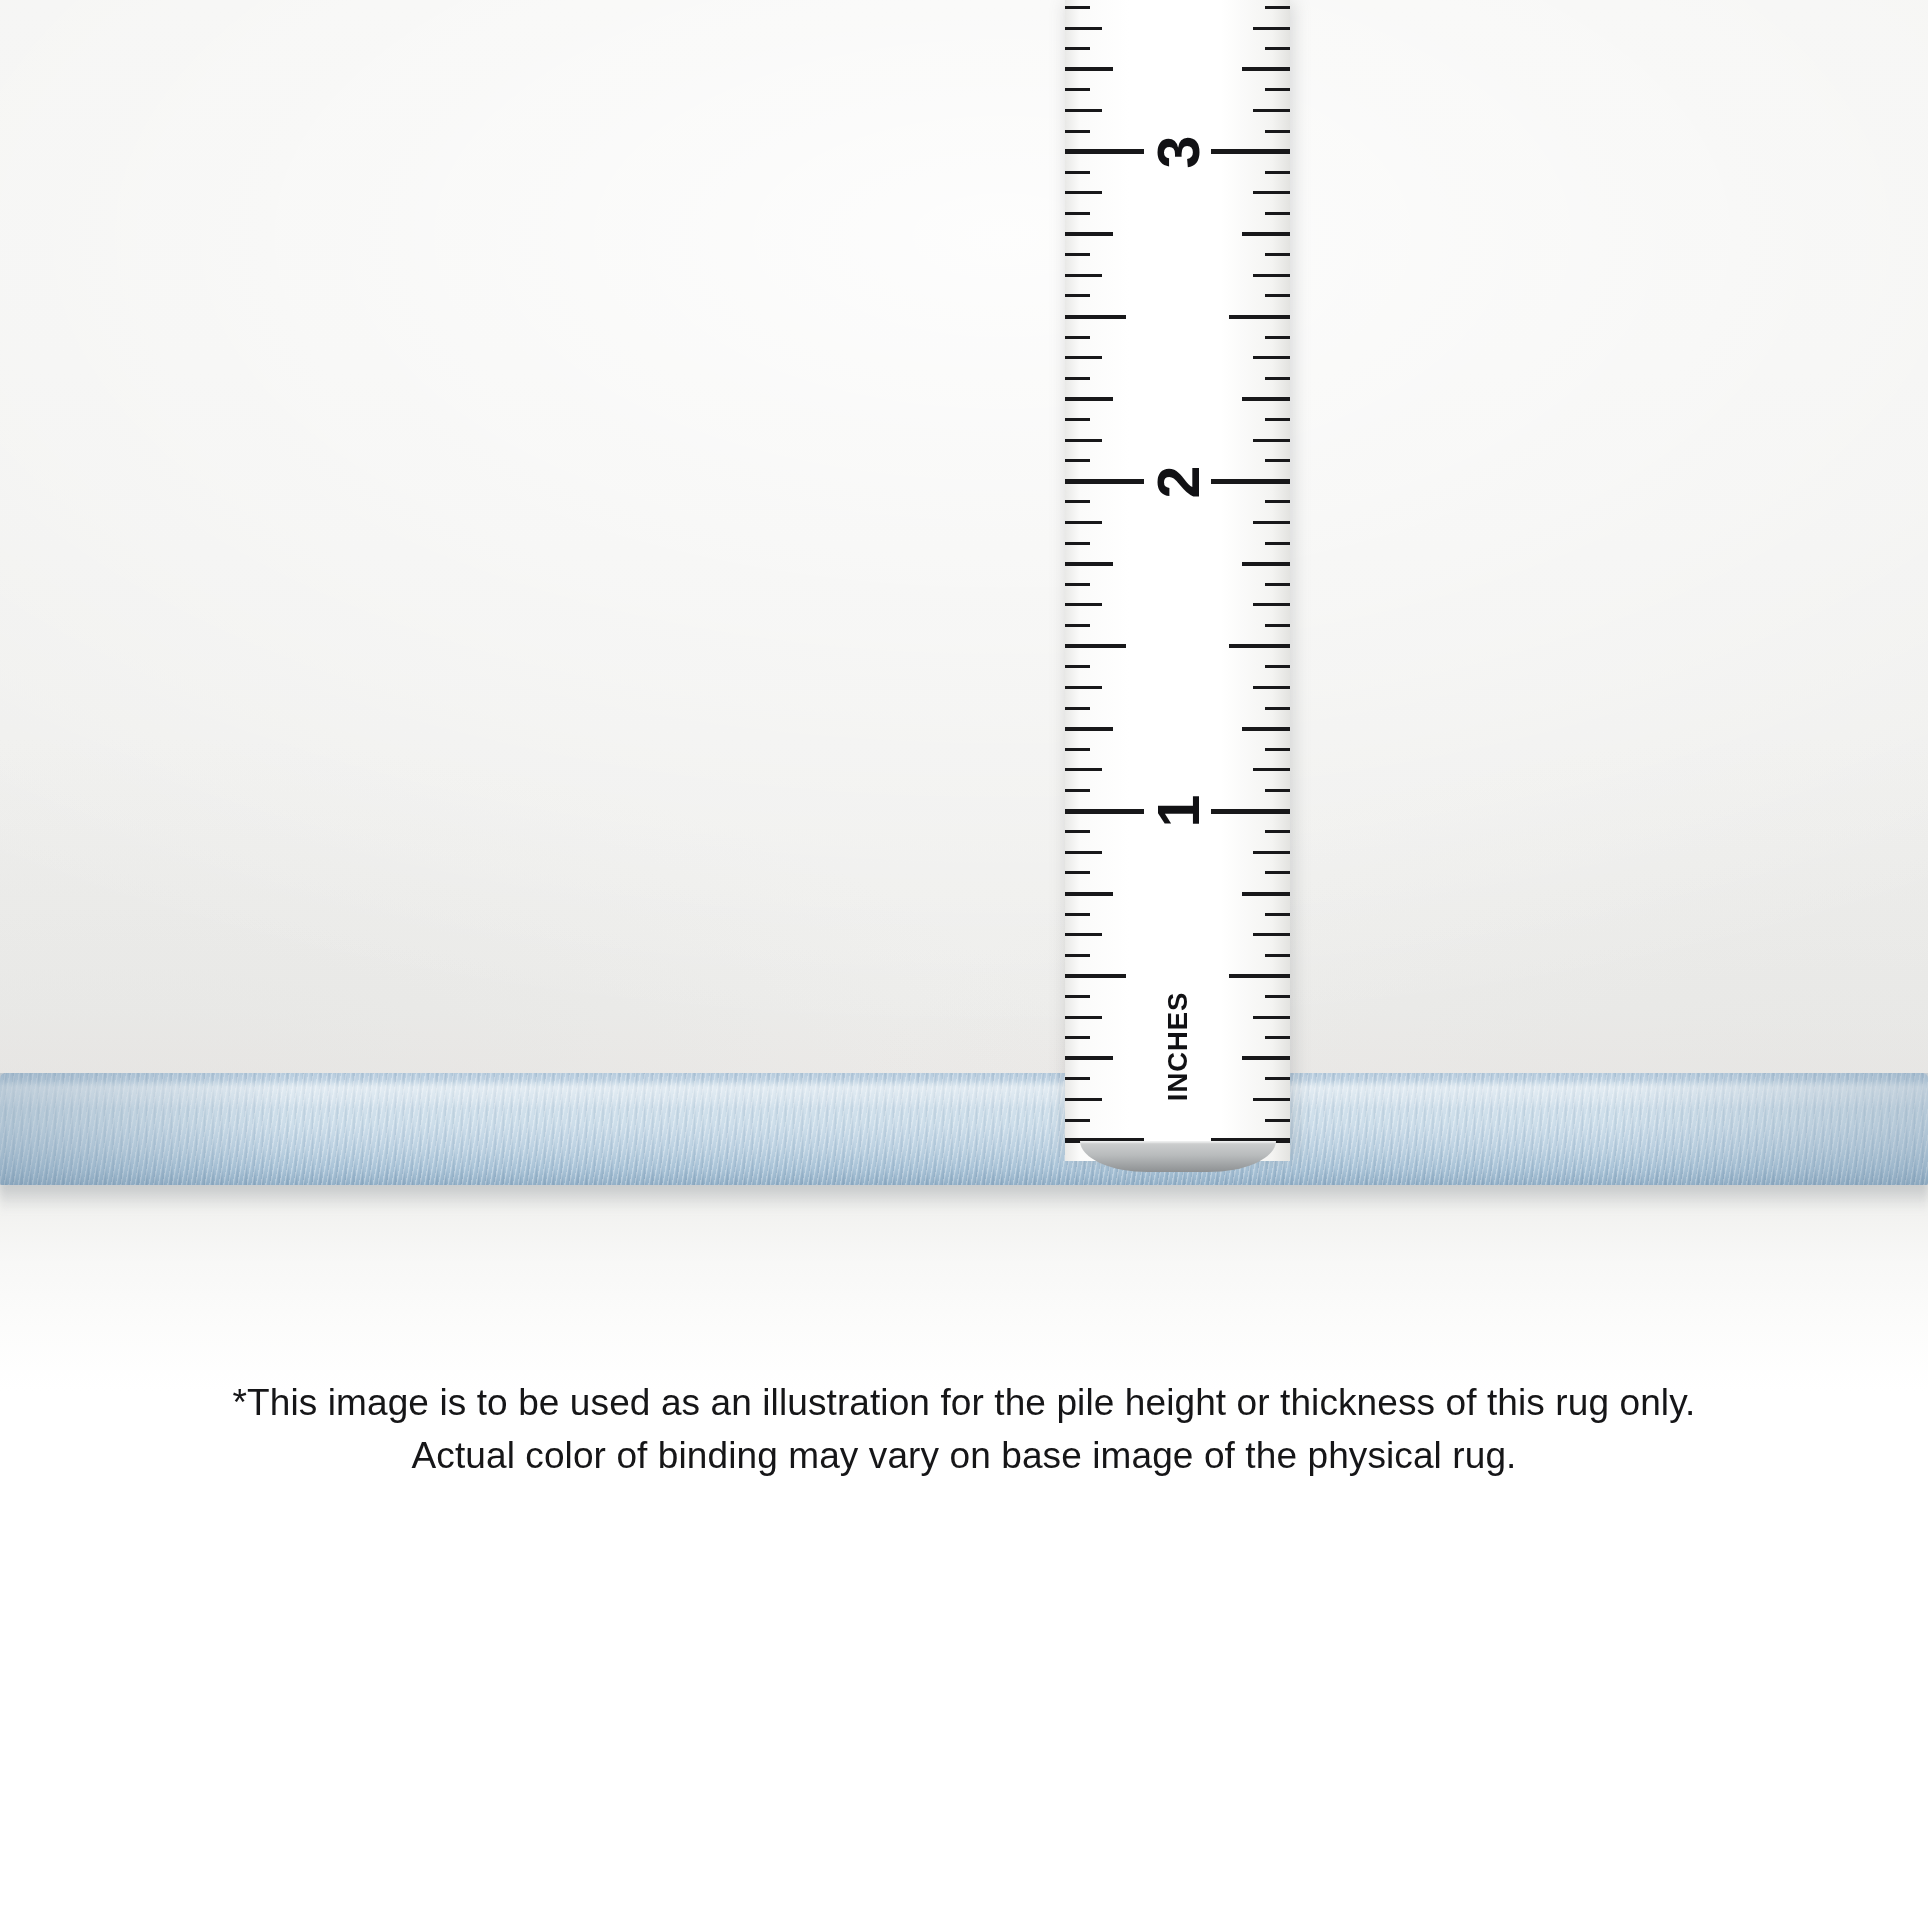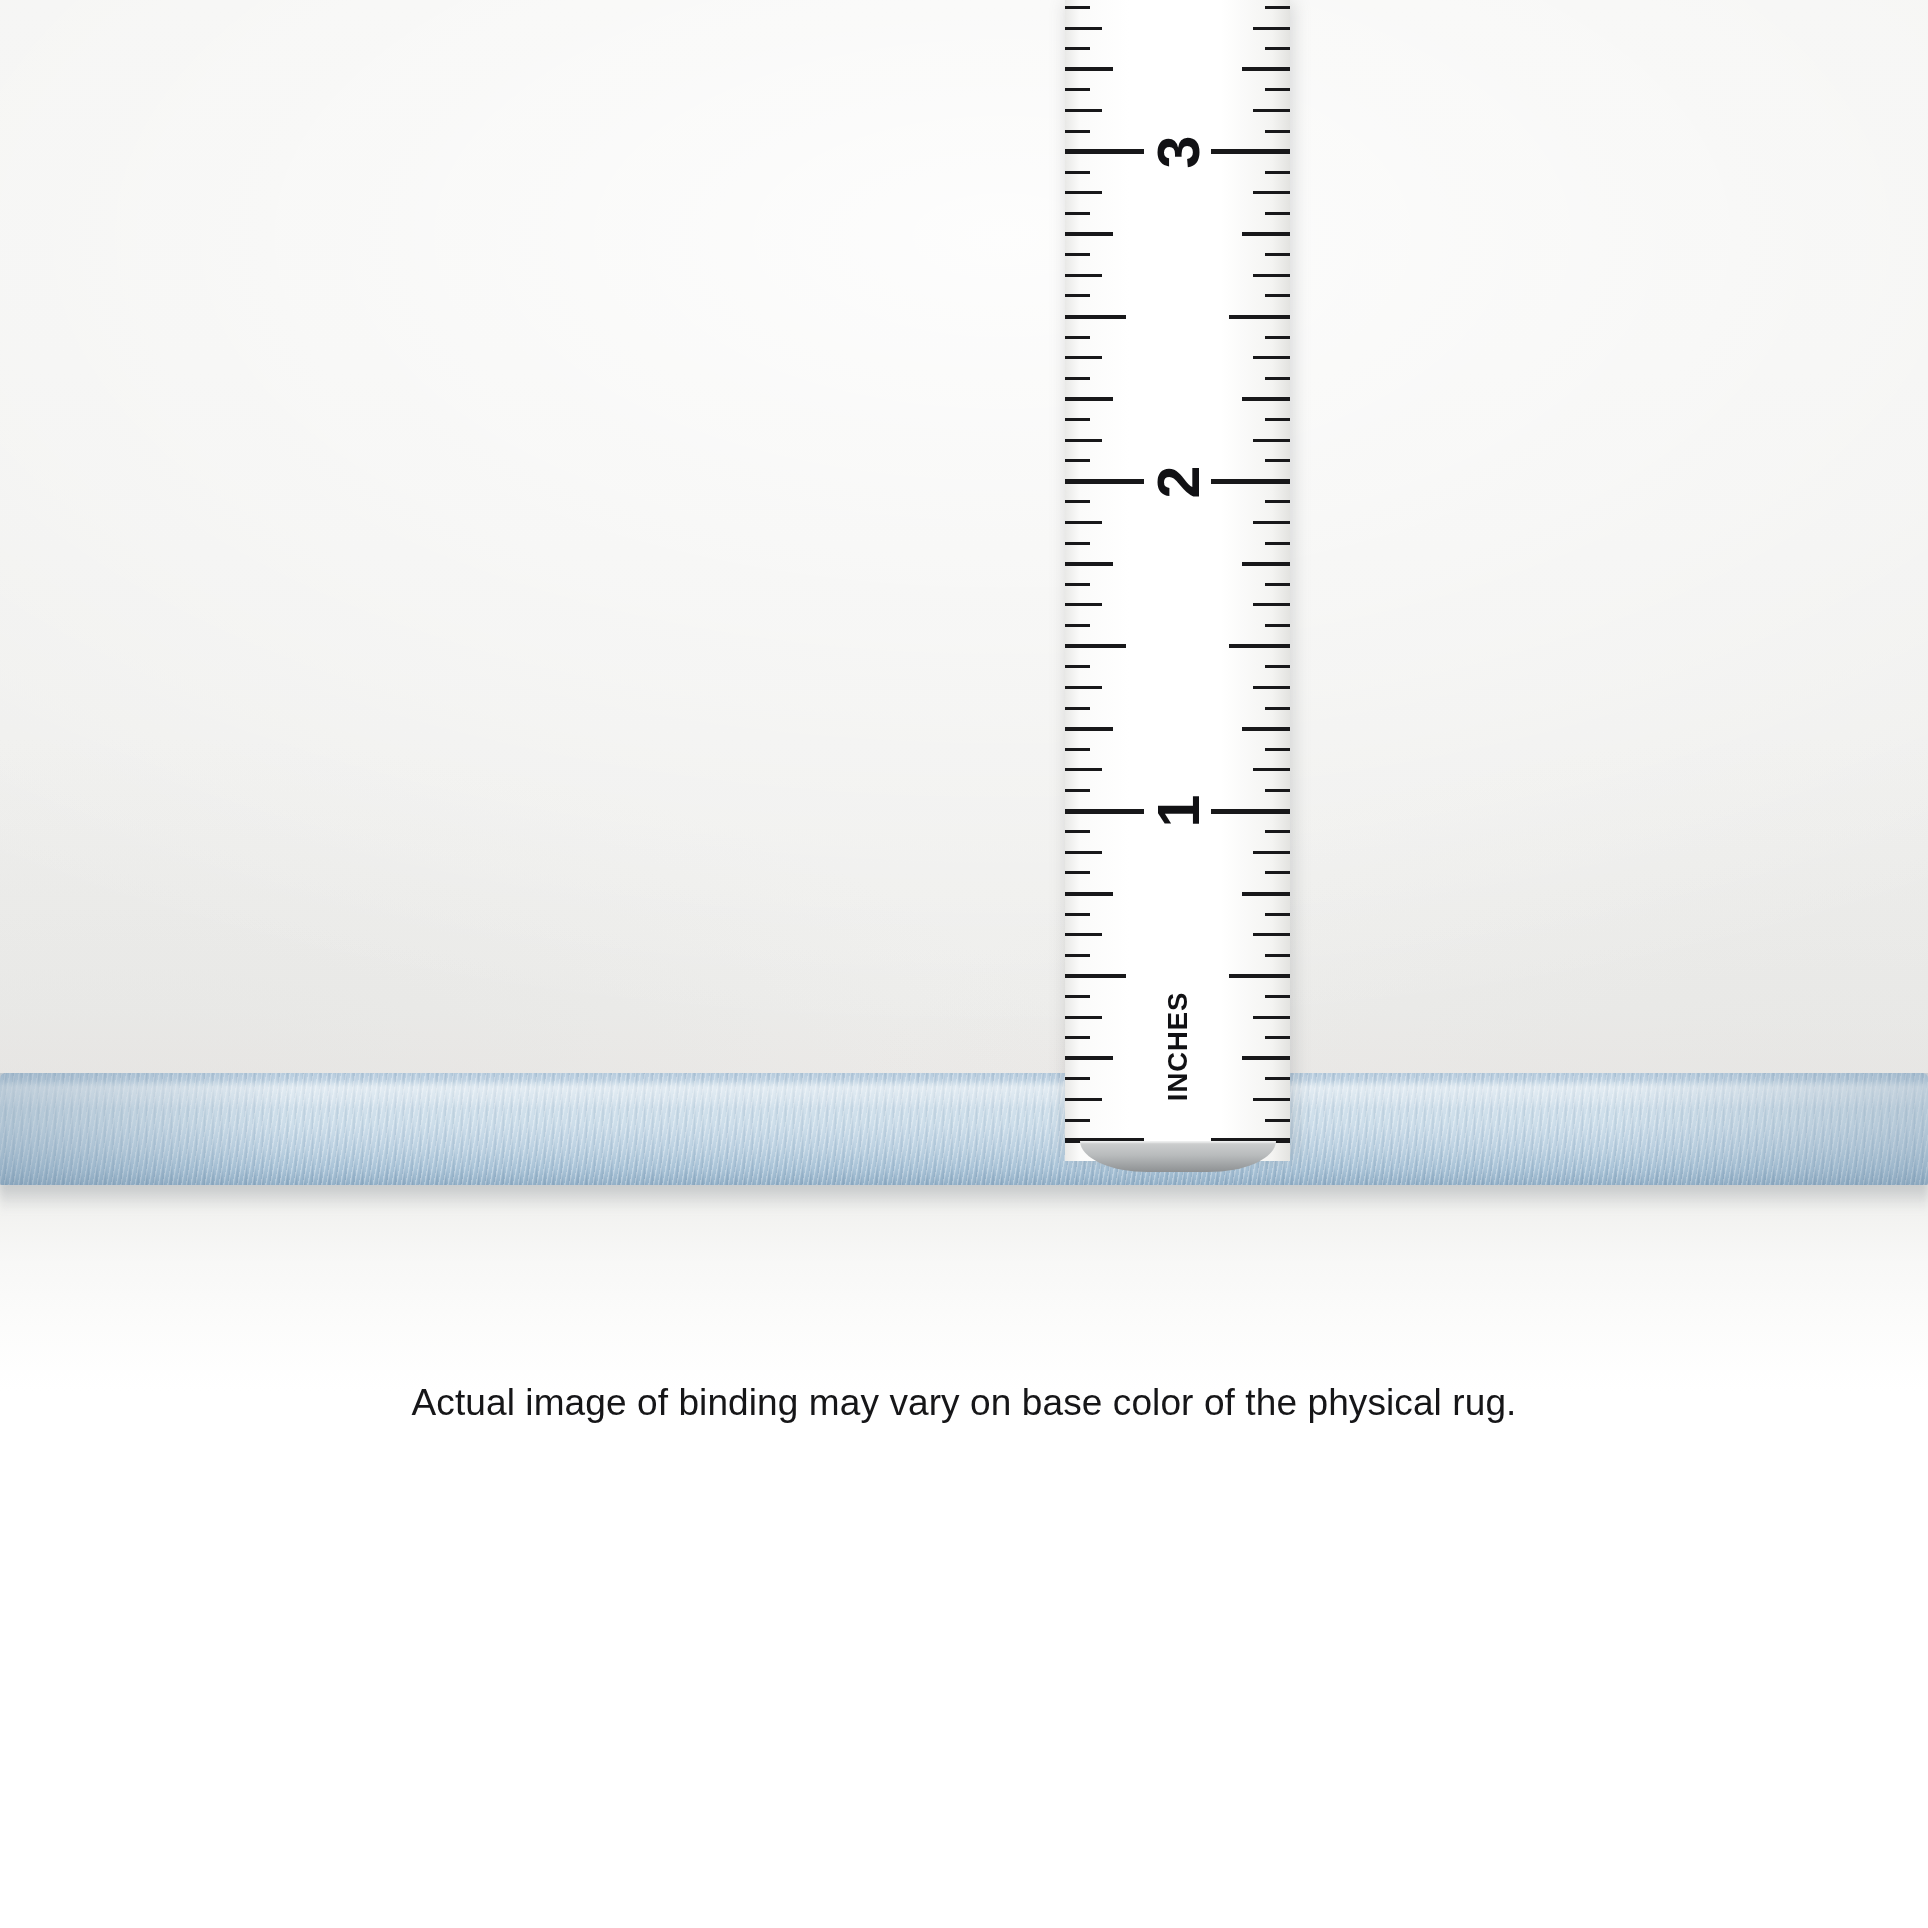--- a/index.html
+++ b/index.html
@@ -376,17 +376,18 @@
     <div id="labels">
         <div class="numlabel" style="left: 84px; top: 783px; width: 59px; height: 66px; display: flex; align-items: center; justify-content: center;">1</div>
         <div class="numlabel" style="left: 84px; top: 454px; width: 59px; height: 66px; display: flex; align-items: center; justify-content: center;">2</div>
         <div class="numlabel" style="left: 84px; top: 124px; width: 59px; height: 66px; display: flex; align-items: center; justify-content: center;">3</div>
         <div class="unitlabel" style="left: 53px; top: 992px; width: 119px; height: 119px; display: flex; align-items: center; justify-content: center;">INCHES</div>
       </div>
     <div class="ruler-tip"></div>
   </div>
 
   <div class="caption">
-    <span class="line">Actual image of binding may vary on base color of the physical rug.</span>
+    <span class="line">*This image is to be used as an illustration for the pile height or thickness of this rug only.</span>
+    <span class="line">Actual color of binding may vary on base image of the physical rug.</span>
   </div>
 
 </div>
 
 
 </body></html>

